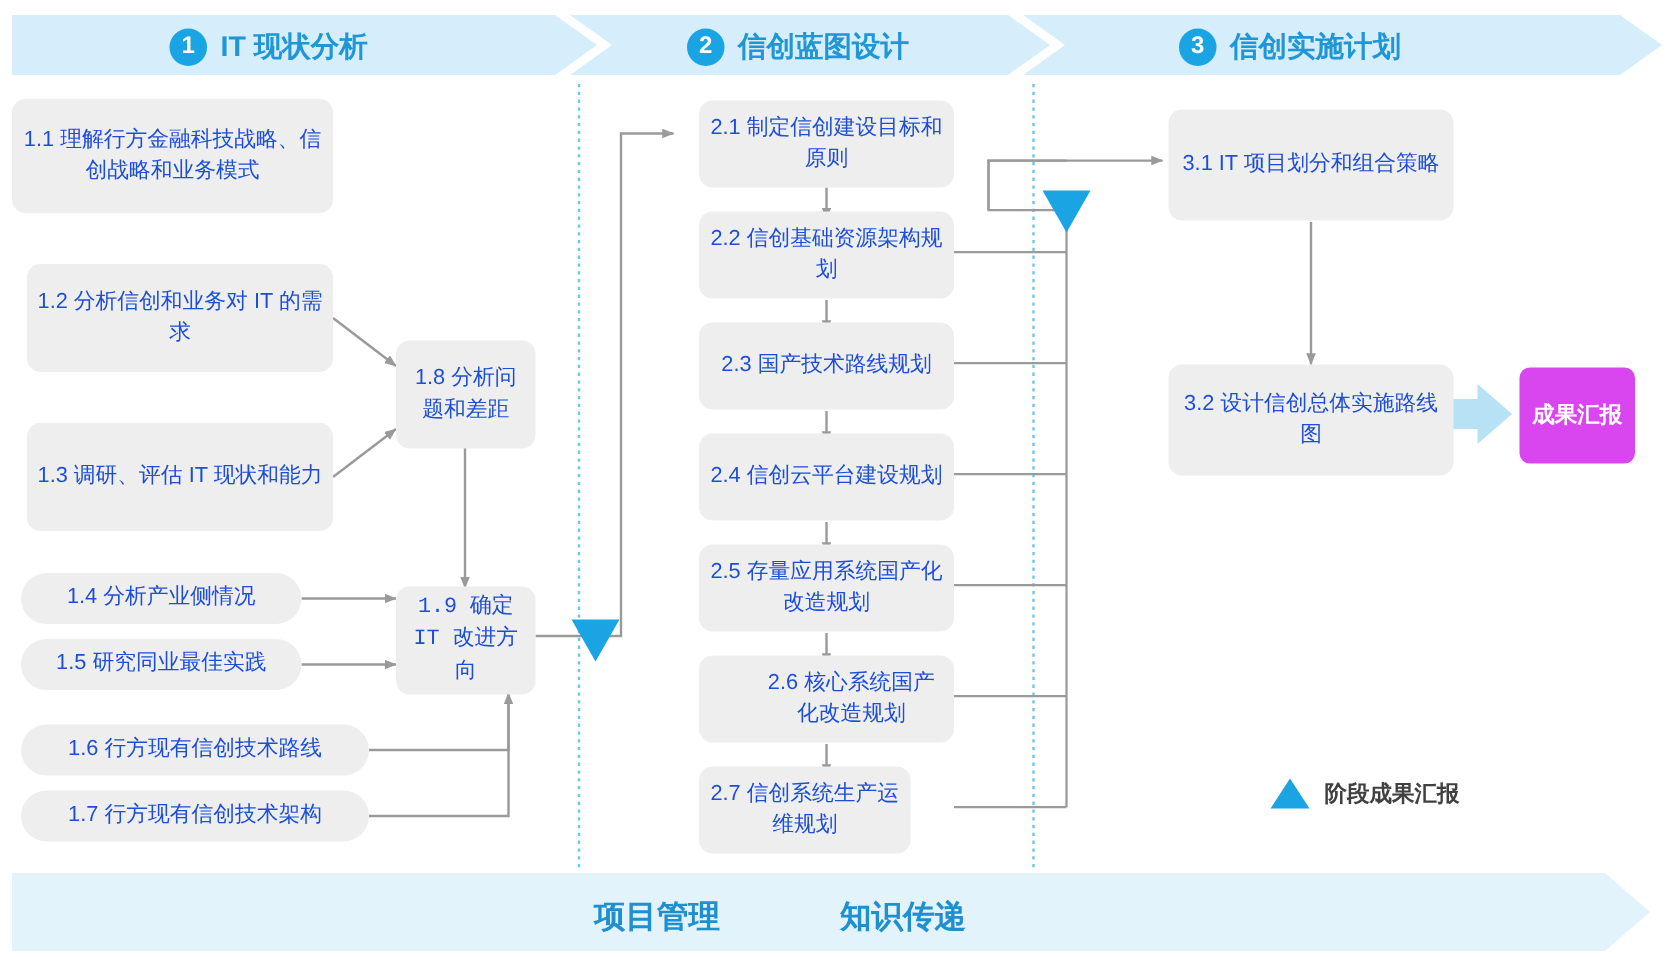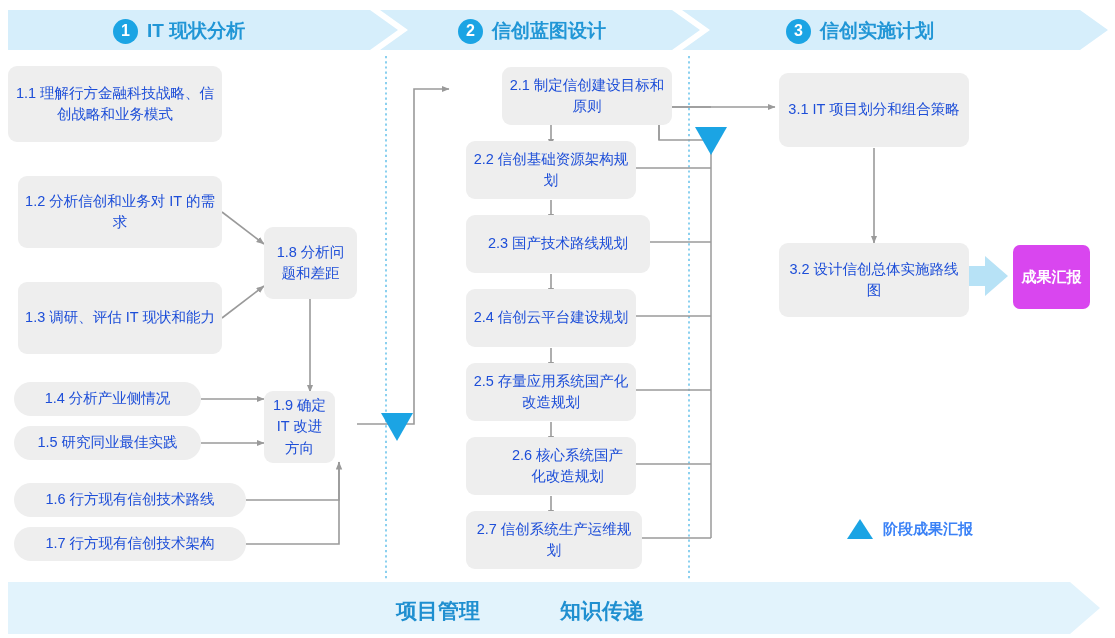--- a/index.html
+++ b/index.html
@@ -31,21 +31,21 @@
 
   .result-box{
     position:absolute;background:#d946ef;border-radius:7px;
     display:flex;align-items:center;justify-content:center;text-align:center;
     color:#ffffff;font-size:15px;font-weight:bold;line-height:1.35;
   }
 
   
   .legend{
     position:absolute;display:flex;align-items:center;gap:10px;
-    font-size:15px;font-weight:bold;color:#3b82f6;white-space:nowrap;
+    font-size:15px;font-weight:bold;color:#404040;white-space:nowrap;
   }
   .tri{
     width:0;height:0;border-left:13px solid transparent;border-right:13px solid transparent;
     border-bottom:20px solid #1ba4e4;
   }
 
   
   .bottom-label{
     position:absolute;font-size:21px;font-weight:bold;color:#1f8fd0;white-space:nowrap;
   }
@@ -139,29 +139,29 @@
   </div>
 
   <div class="box" style="left:8px;top:66px;width:214px;height:76px;">1.1 理解行方金融科技战略、信创战略和业务模式</div>
   <div class="box" style="left:18px;top:176px;width:204px;height:72px;">1.2 分析信创和业务对 IT 的需求</div>
   <div class="box" style="left:18px;top:282px;width:204px;height:72px;">1.3 调研、评估 IT 现状和能力</div>
   <div class="box pill" style="left:14px;top:382px;width:187px;height:34px;">1.4 分析产业侧情况</div>
   <div class="box pill" style="left:14px;top:426px;width:187px;height:34px;">1.5 研究同业最佳实践</div>
   <div class="box pill" style="left:14px;top:483px;width:232px;height:34px;">1.6 行方现有信创技术路线</div>
   <div class="box pill" style="left:14px;top:527px;width:232px;height:34px;">1.7 行方现有信创技术架构</div>
   <div class="box" style="left:264px;top:227px;width:93px;height:72px;">1.8 分析问题和差距</div>
-  <div class="box" style="left:264px;top:391px;width:71px;height:72px;">1.9 确定 IT 改进方向</div>
+  <div class="box" style="left:264px;top:391px;width:93px;height:72px;font-family:Liberation Mono, monospace;">1.9 确定 IT 改进方向</div>
 
-  <div class="box" style="left:466px;top:67px;width:170px;height:58px;margin-left:36px;">2.1 制定信创建设目标和原则</div>
+  <div class="box" style="left:466px;top:67px;width:170px;height:58px;">2.1 制定信创建设目标和原则</div>
   <div class="box" style="left:466px;top:141px;width:170px;height:58px;">2.2 信创基础资源架构规划</div>
-  <div class="box" style="left:466px;top:215px;width:184px;height:58px;">2.3 国产技术路线规划</div>
+  <div class="box" style="left:466px;top:215px;width:170px;height:58px;">2.3 国产技术路线规划</div>
   <div class="box" style="left:466px;top:289px;width:170px;height:58px;">2.4 信创云平台建设规划</div>
   <div class="box" style="left:466px;top:363px;width:170px;height:58px;">2.5 存量应用系统国产化改造规划</div>
   <div class="box" style="left:466px;top:437px;width:170px;height:58px;padding-left:39px;">2.6 核心系统国产化改造规划</div>
-  <div class="box" style="left:466px;top:511px;width:176px;height:58px;">2.7 信创系统生产运维规划</div>
+  <div class="box" style="left:466px;top:511px;width:141px;height:58px;">2.7 信创系统生产运维规划</div>
 
   <div class="box" style="left:779px;top:73px;width:190px;height:74px;">3.1 IT 项目划分和组合策略</div>
   <div class="box" style="left:779px;top:243px;width:190px;height:74px;">3.2 设计信创总体实施路线图</div>
 
   <div class="result-box" style="left:1013px;top:245px;width:77px;height:64px;">成果汇报</div>
 
   <div class="legend" style="left:847px;top:519px;">
     <span class="tri"></span>
     <span>阶段成果汇报</span>
   </div>

